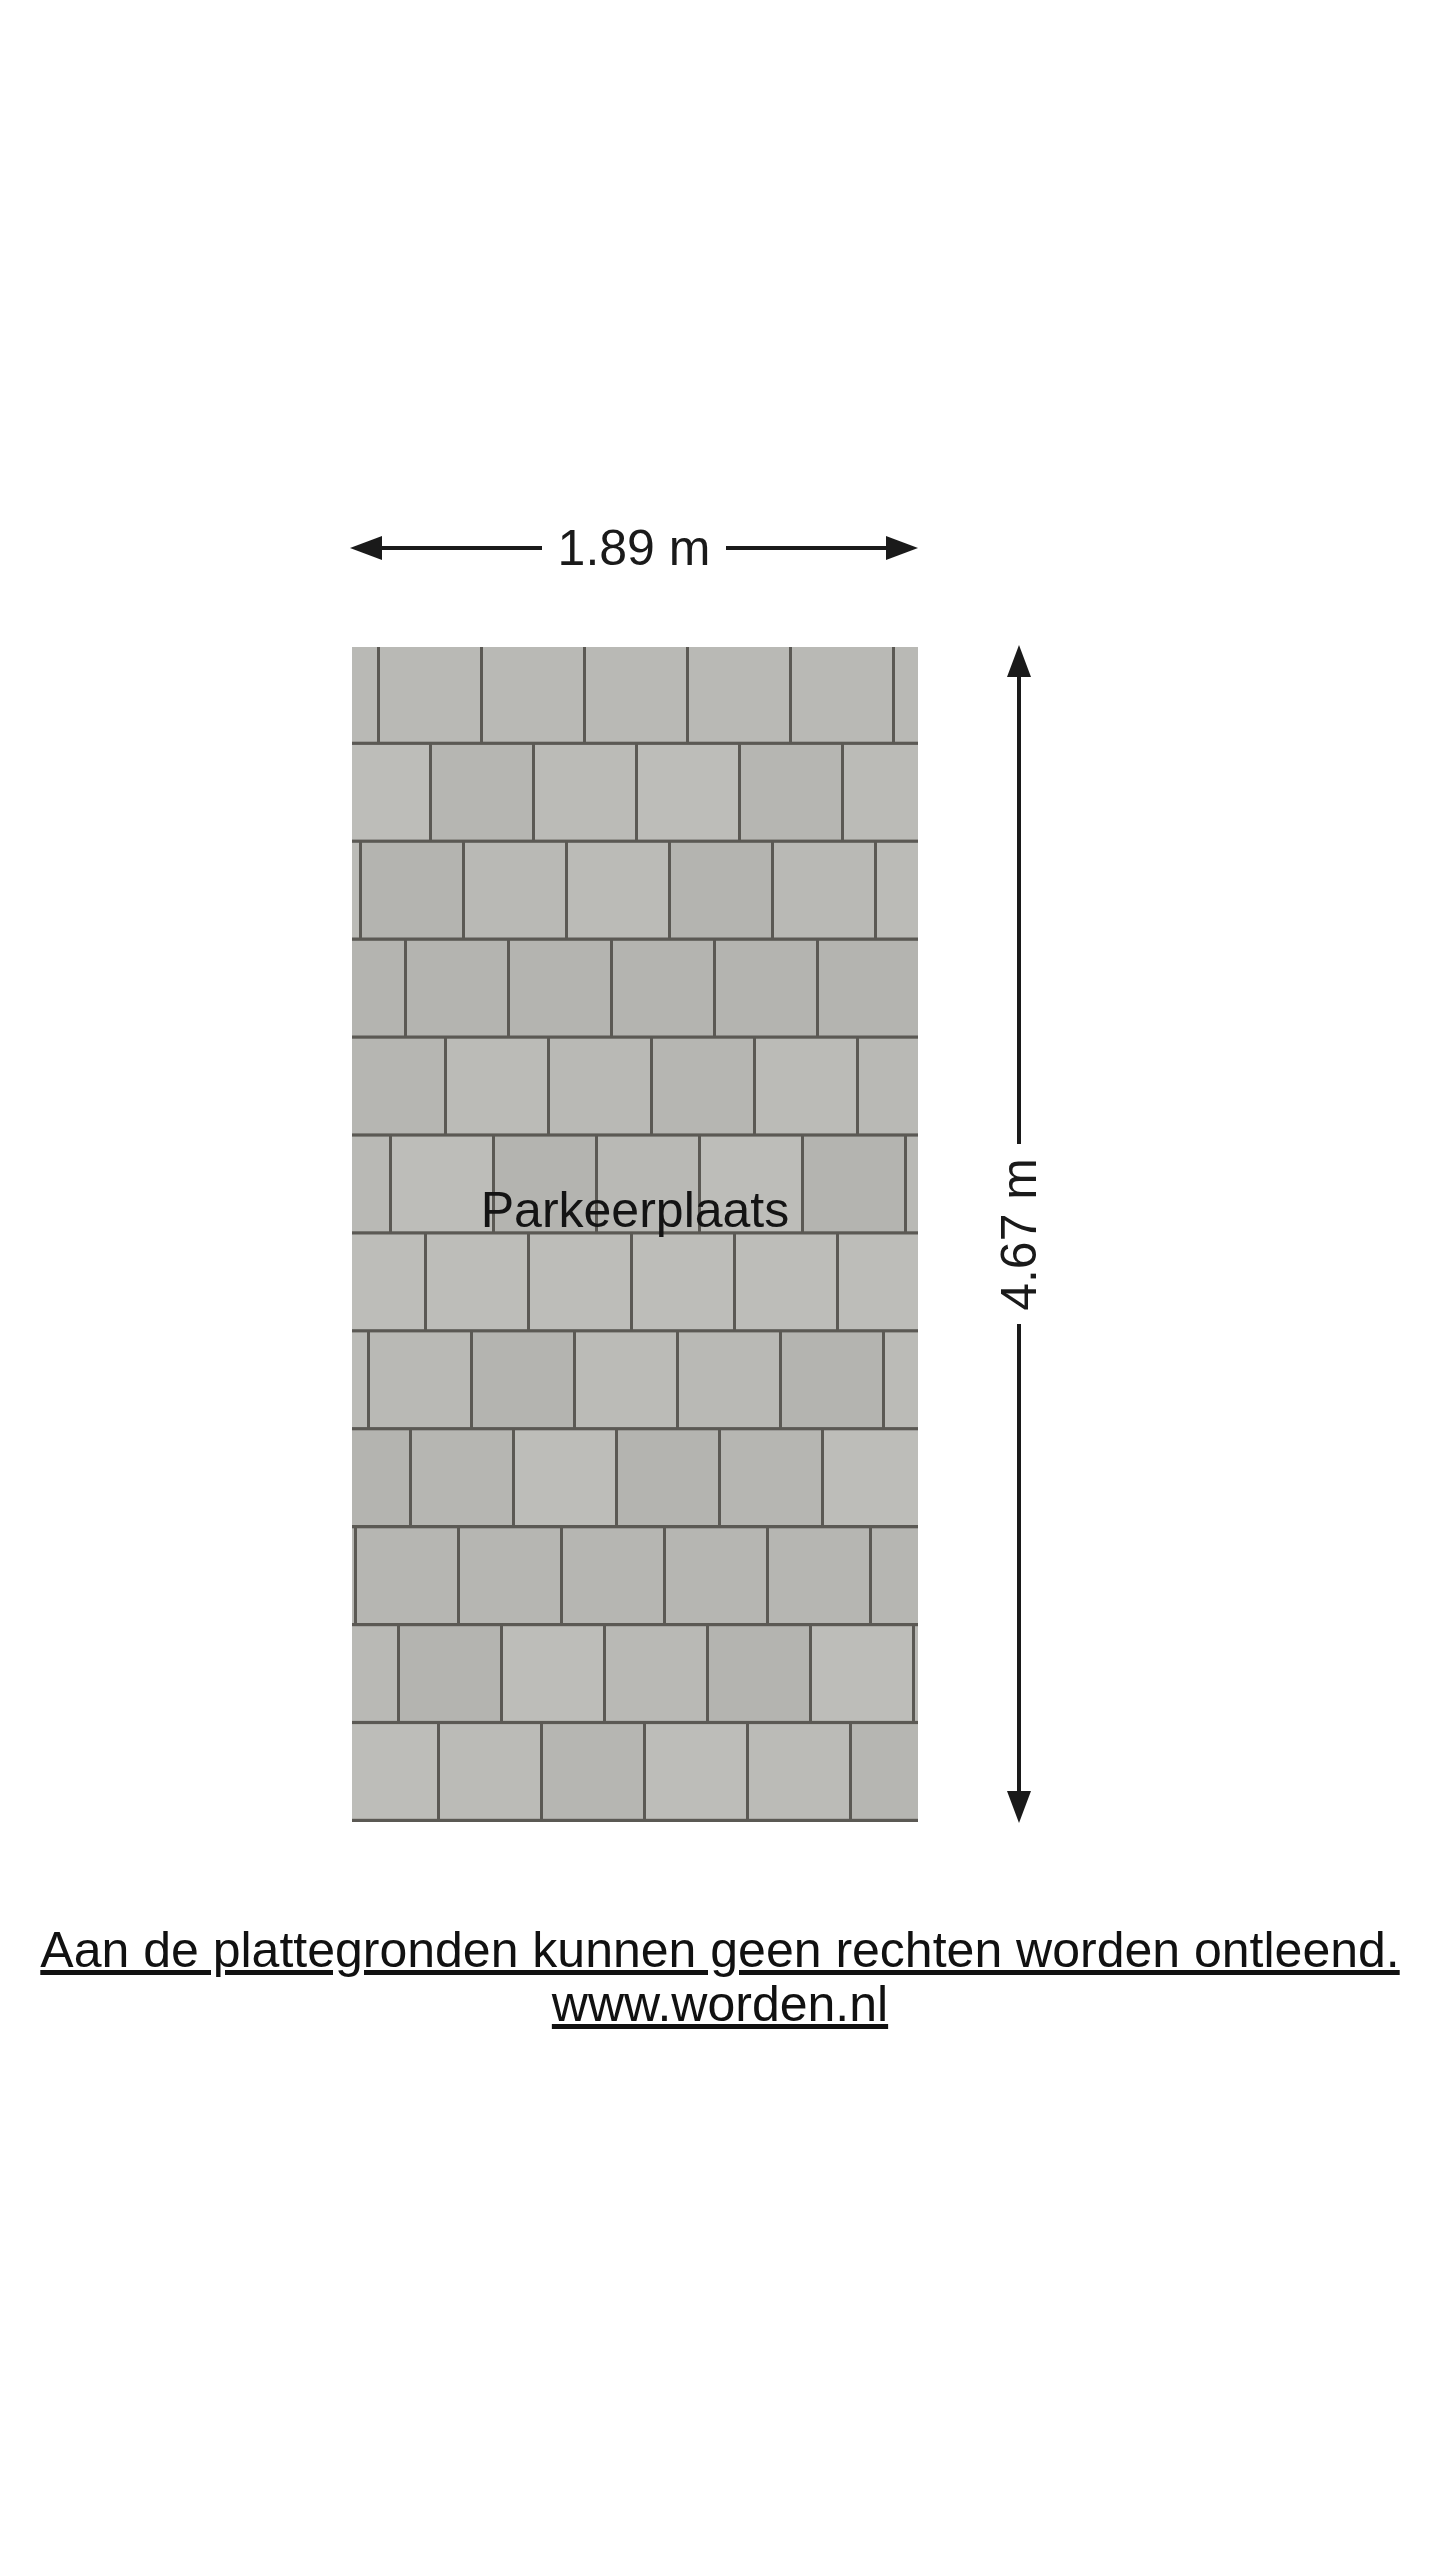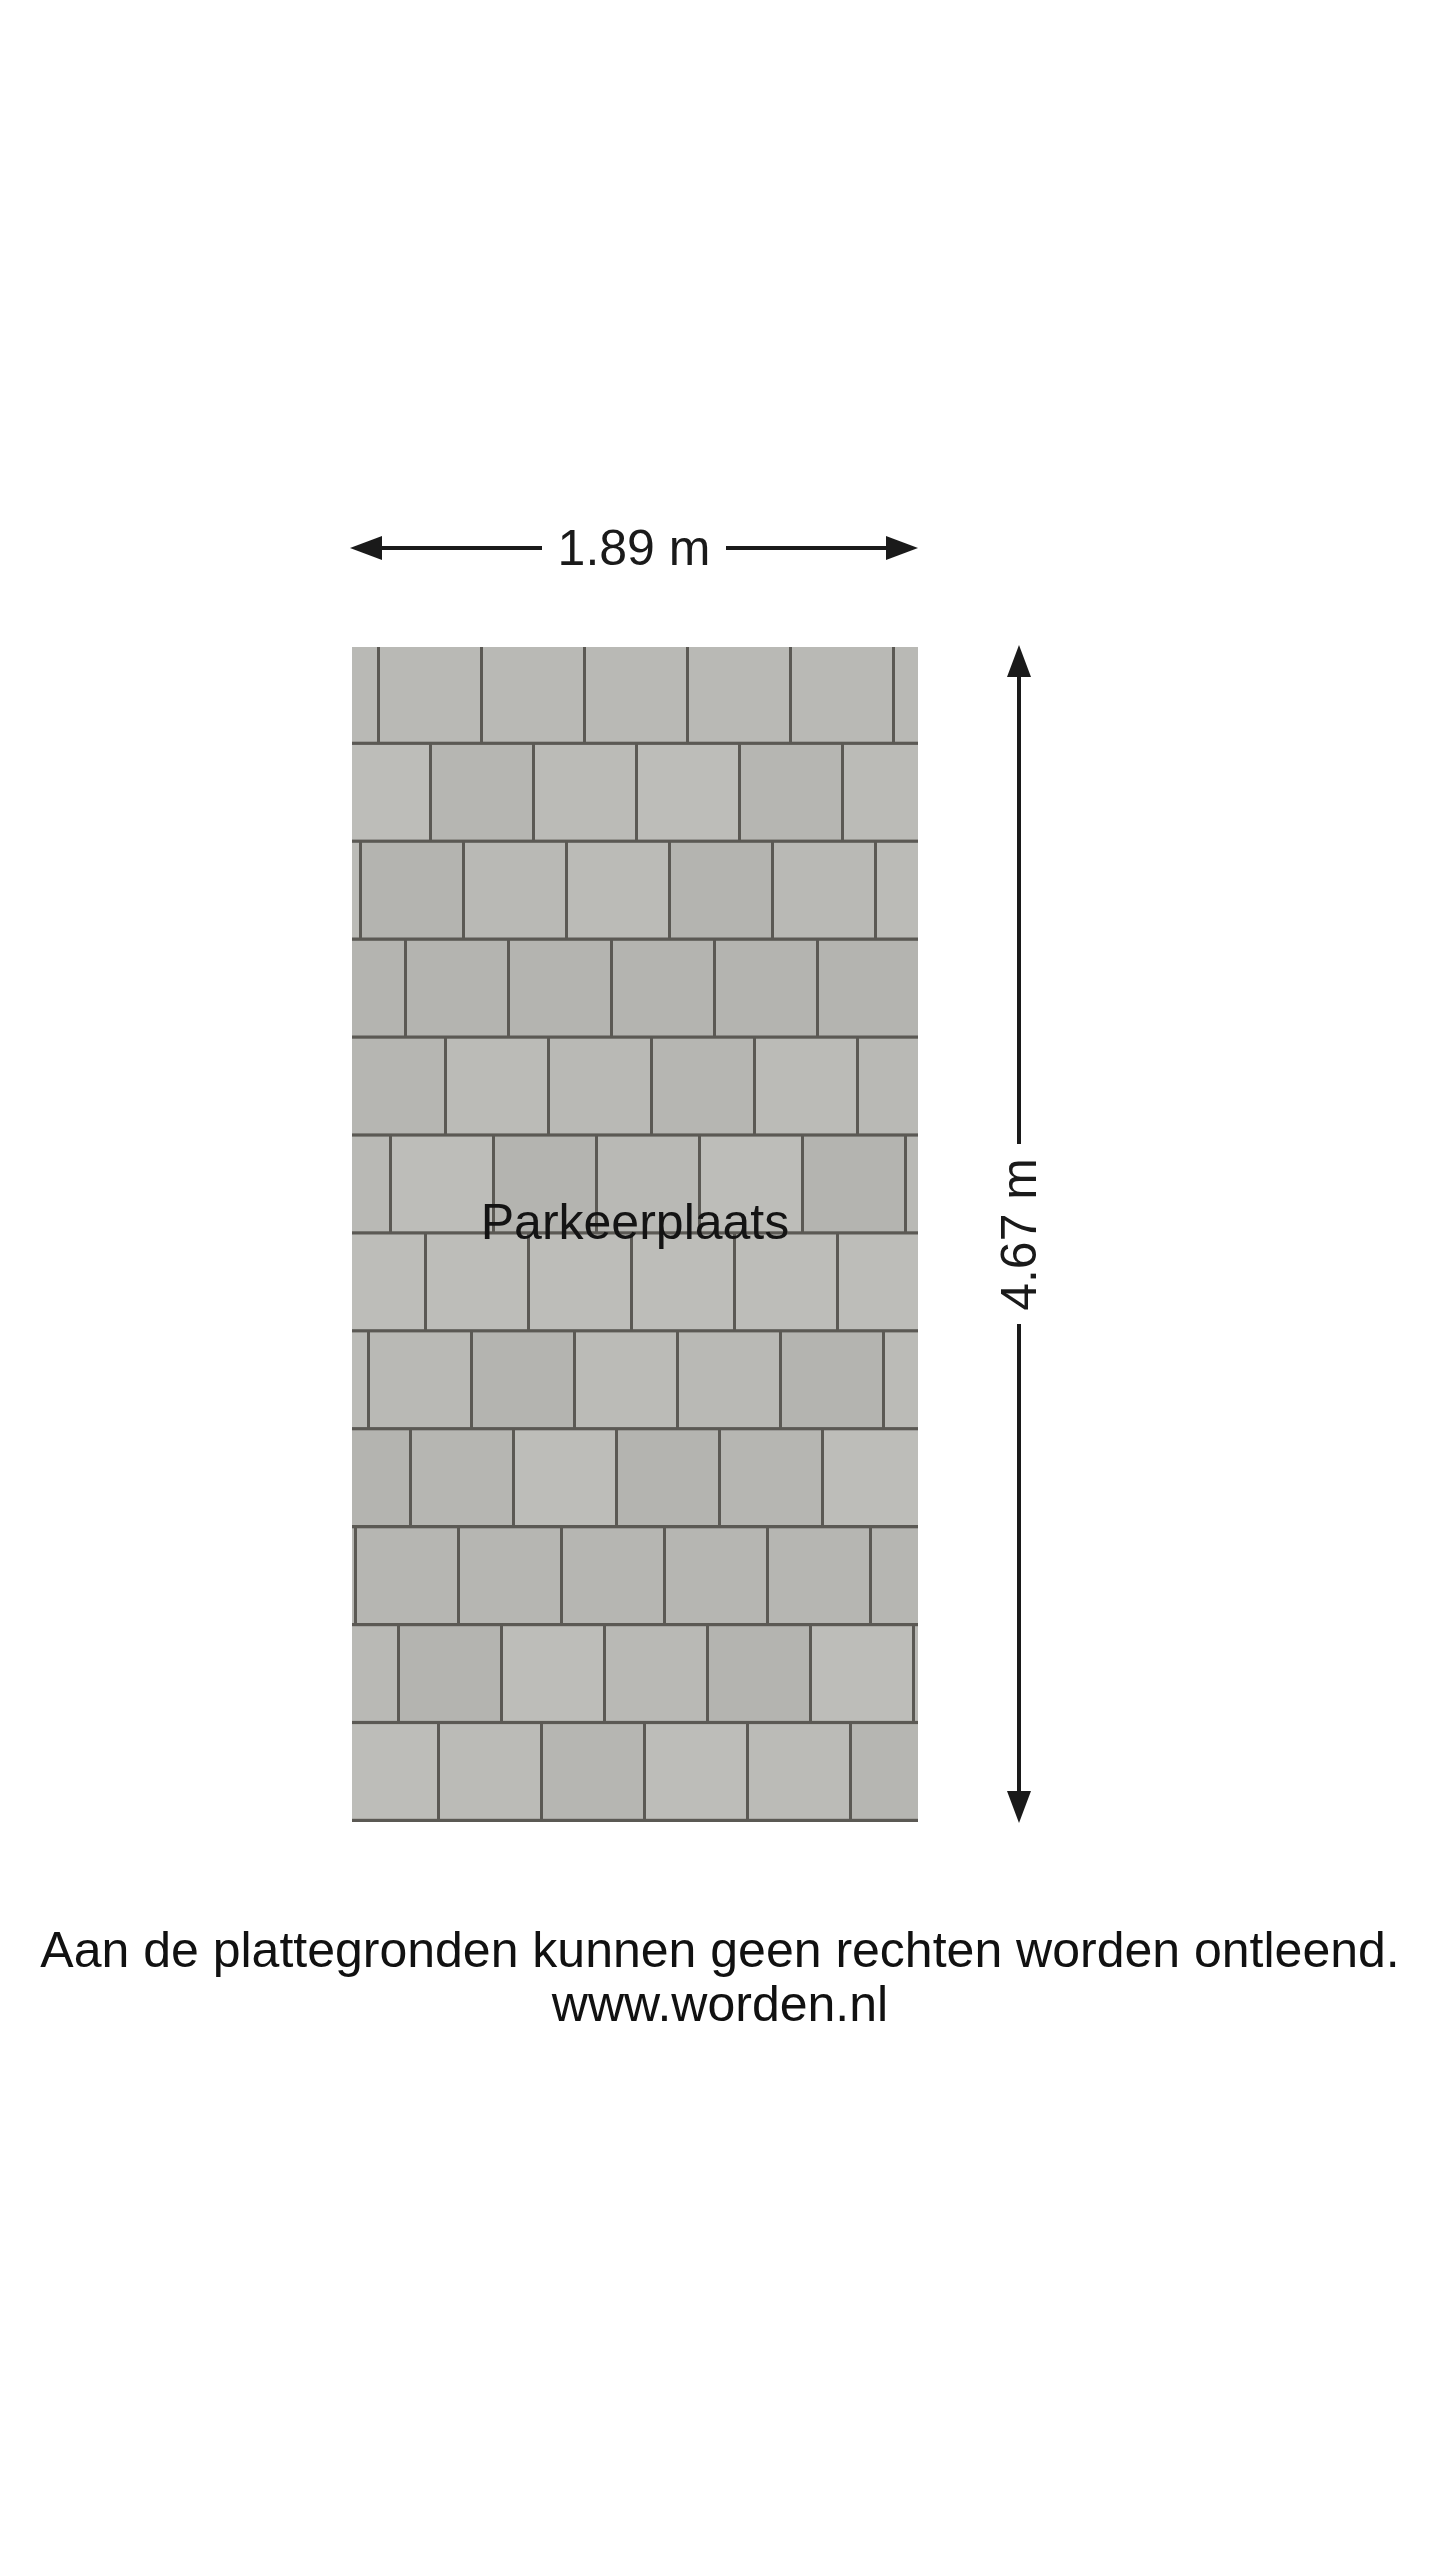--- a/index.html
+++ b/index.html
@@ -32,40 +32,40 @@
   .ah.up   {border-left:12px solid transparent;border-right:12px solid transparent;border-bottom:32px solid var(--ink);}
   .ah.down {border-left:12px solid transparent;border-right:12px solid transparent;border-top:32px solid var(--ink);}
 
   
   .parking{
     position:absolute;left:352px;top:647px;width:566px;height:1175px;
   }
   .parking svg{position:absolute;left:0;top:0;width:100%;height:100%;display:block;}
   .room-label{
     position:absolute;left:50%;top:563px;transform:translate(-50%,-50%);
-    font-size:50px;line-height:1;white-space:nowrap;color:#141414;margin-top:12px;
+    font-size:50px;line-height:1;white-space:nowrap;color:#141414;
   }
 
   
   .dim-v{
     position:absolute;left:999px;top:645px;width:40px;height:1178px;
     display:flex;flex-direction:column;align-items:center;
   }
   .dim-v .vline{width:4px;flex:1;background:var(--ink);}
   .dim-label.vertical{
     writing-mode:vertical-rl;
     transform:rotate(180deg);
     margin:14px 0;
     font-size:50px;line-height:1;white-space:nowrap;
   }
 
   
   .disclaimer{
     position:absolute;left:0;top:1923px;width:1440px;
-    text-align:center;font-size:50px;line-height:54px;color:#111111;
+    text-align:center;font-size:50px;line-height:54px;color:#111111;text-decoration:underline;
   }
 </style>
 </head>
 <body>
 
 <div class="dim-h">
   <span class="ah left"></span>
   <span class="line"></span>
   <span class="dim-label">1.89 m</span>
   <span class="line"></span>

